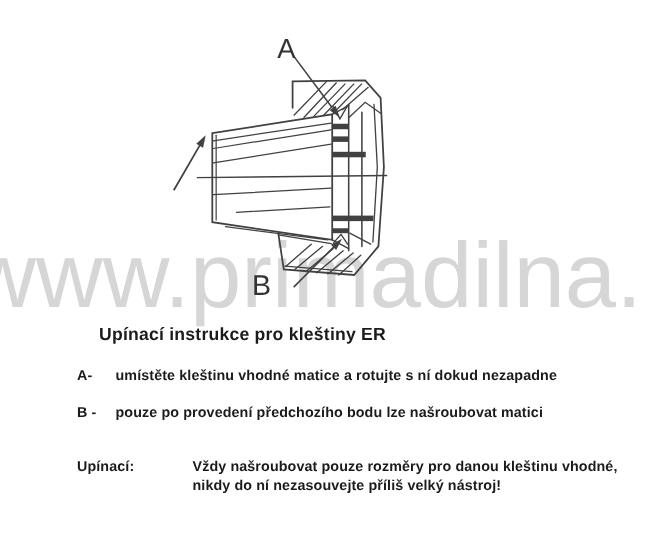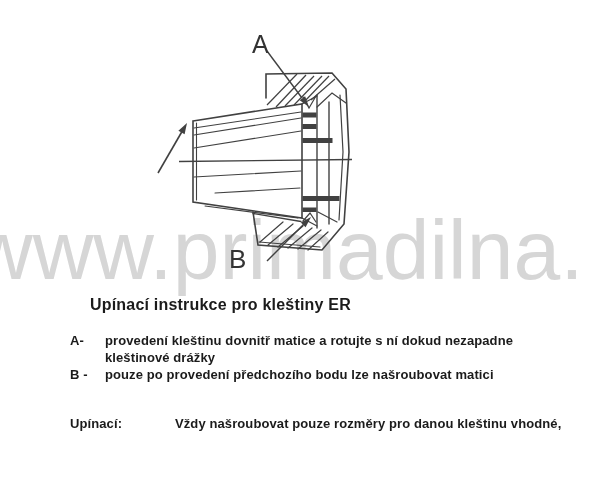--- a/index.html
+++ b/index.html
@@ -112,22 +112,22 @@
       <polygon points="311,217 305.6,227.2 300.8,222.4" fill="#414141"></polygon>
     </g>
 
     <text x="252" y="53" font-family="Liberation Sans, sans-serif" font-size="25" fill="#333333">A</text>
     <text x="229" y="268" font-family="Liberation Sans, sans-serif" font-size="26" fill="#333333">B</text>
   </svg>
 
   <div class="page-title">Upínací instrukce pro kleštiny ER</div>
 
   <div class="txt lbl-col" style="top:332px">A-</div>
-  <div class="txt body-col" style="top:332px">provedení kleštinu dovnitř matice a rotujte s ní dokud nezapadne</div>
-  <div class="txt body-col" style="top:349px">kleštinové drážky</div>
+  <div class="txt body-col" style="top:332px">umístěte kleštinu vhodné matice a rotujte s ní dokud nezapadne</div>
 
   <div class="txt lbl-col" style="top:366px">B -</div>
   <div class="txt body-col" style="top:366px">pouze po provedení předchozího bodu lze našroubovat matici</div>
 
   <div class="txt lbl-col" style="top:415px">Upínací:</div>
   <div class="txt note-col" style="top:415px">Vždy našroubovat pouze rozměry pro danou kleštinu vhodné,</div>
+  <div class="txt note-col" style="top:432px">nikdy do ní nezasouvejte příliš velký nástroj!</div>
 
 </div>
 
 </body></html>

